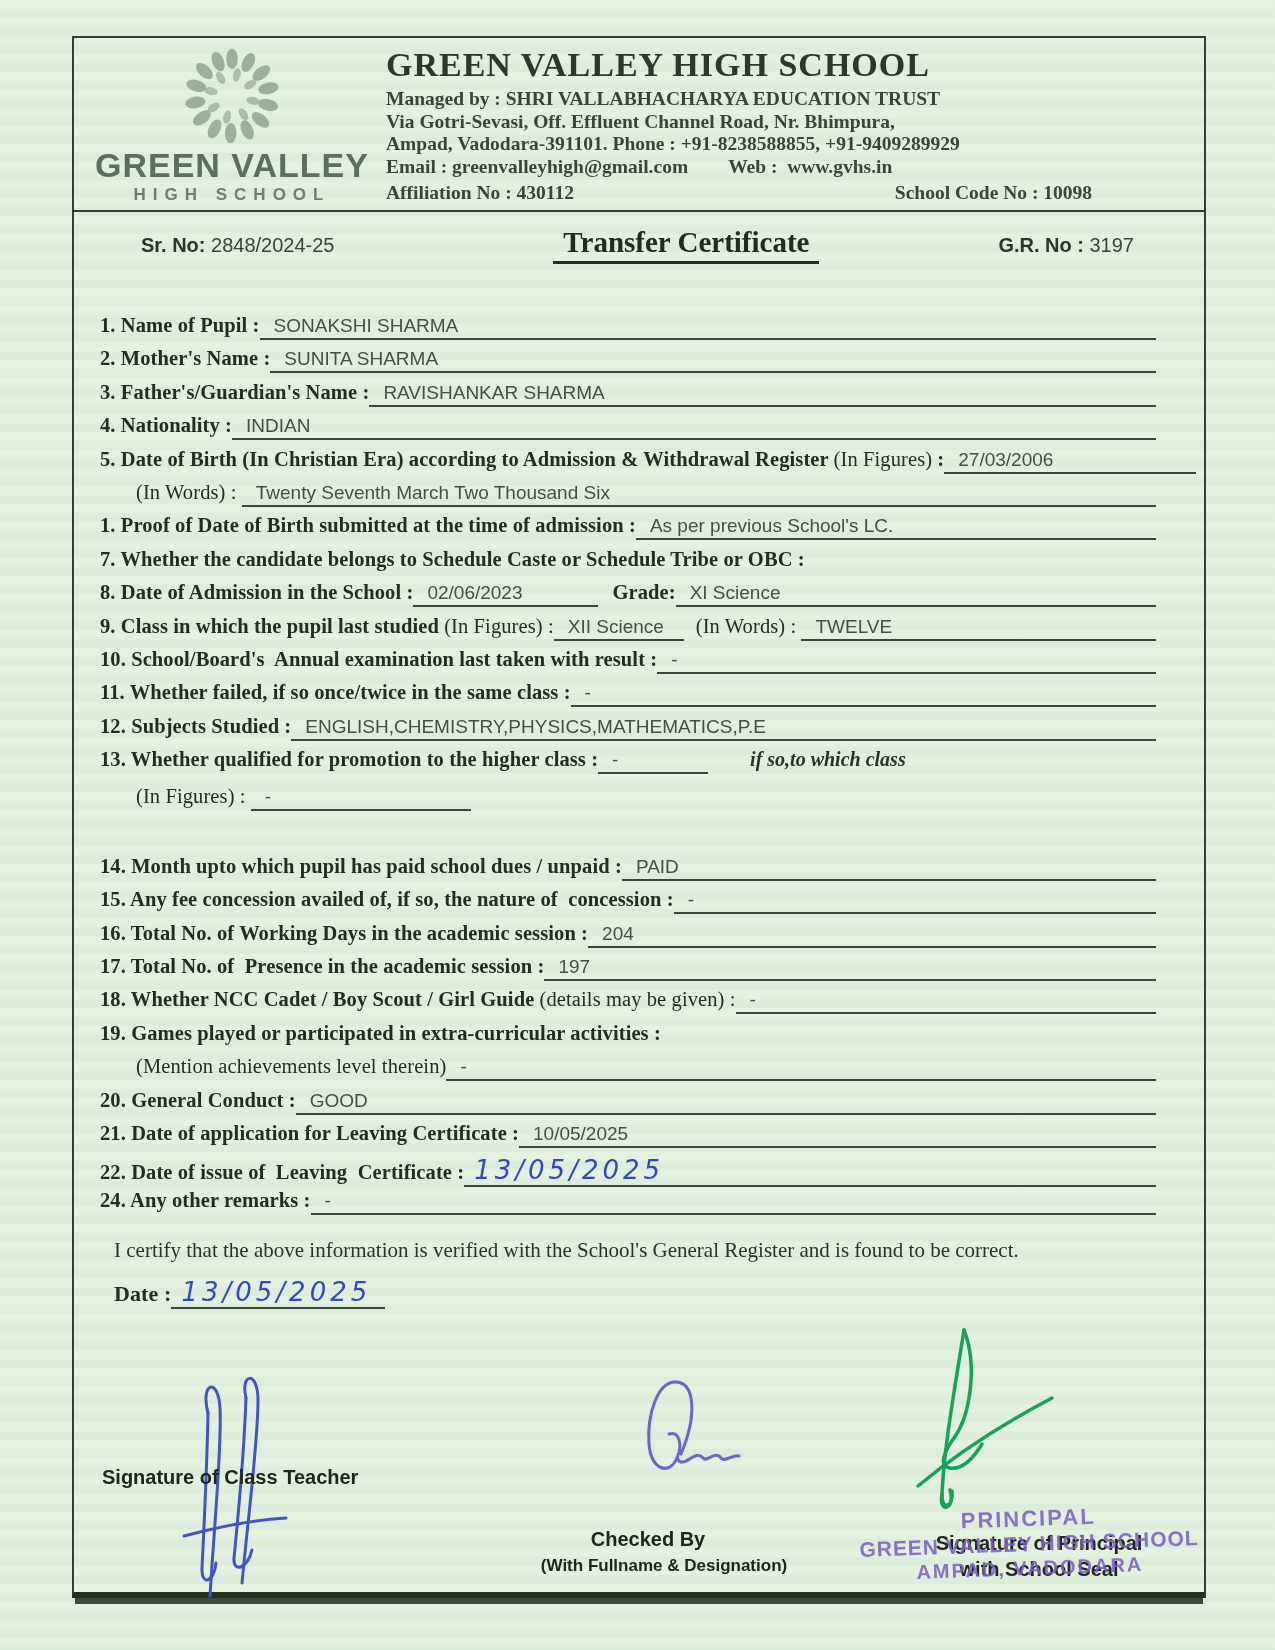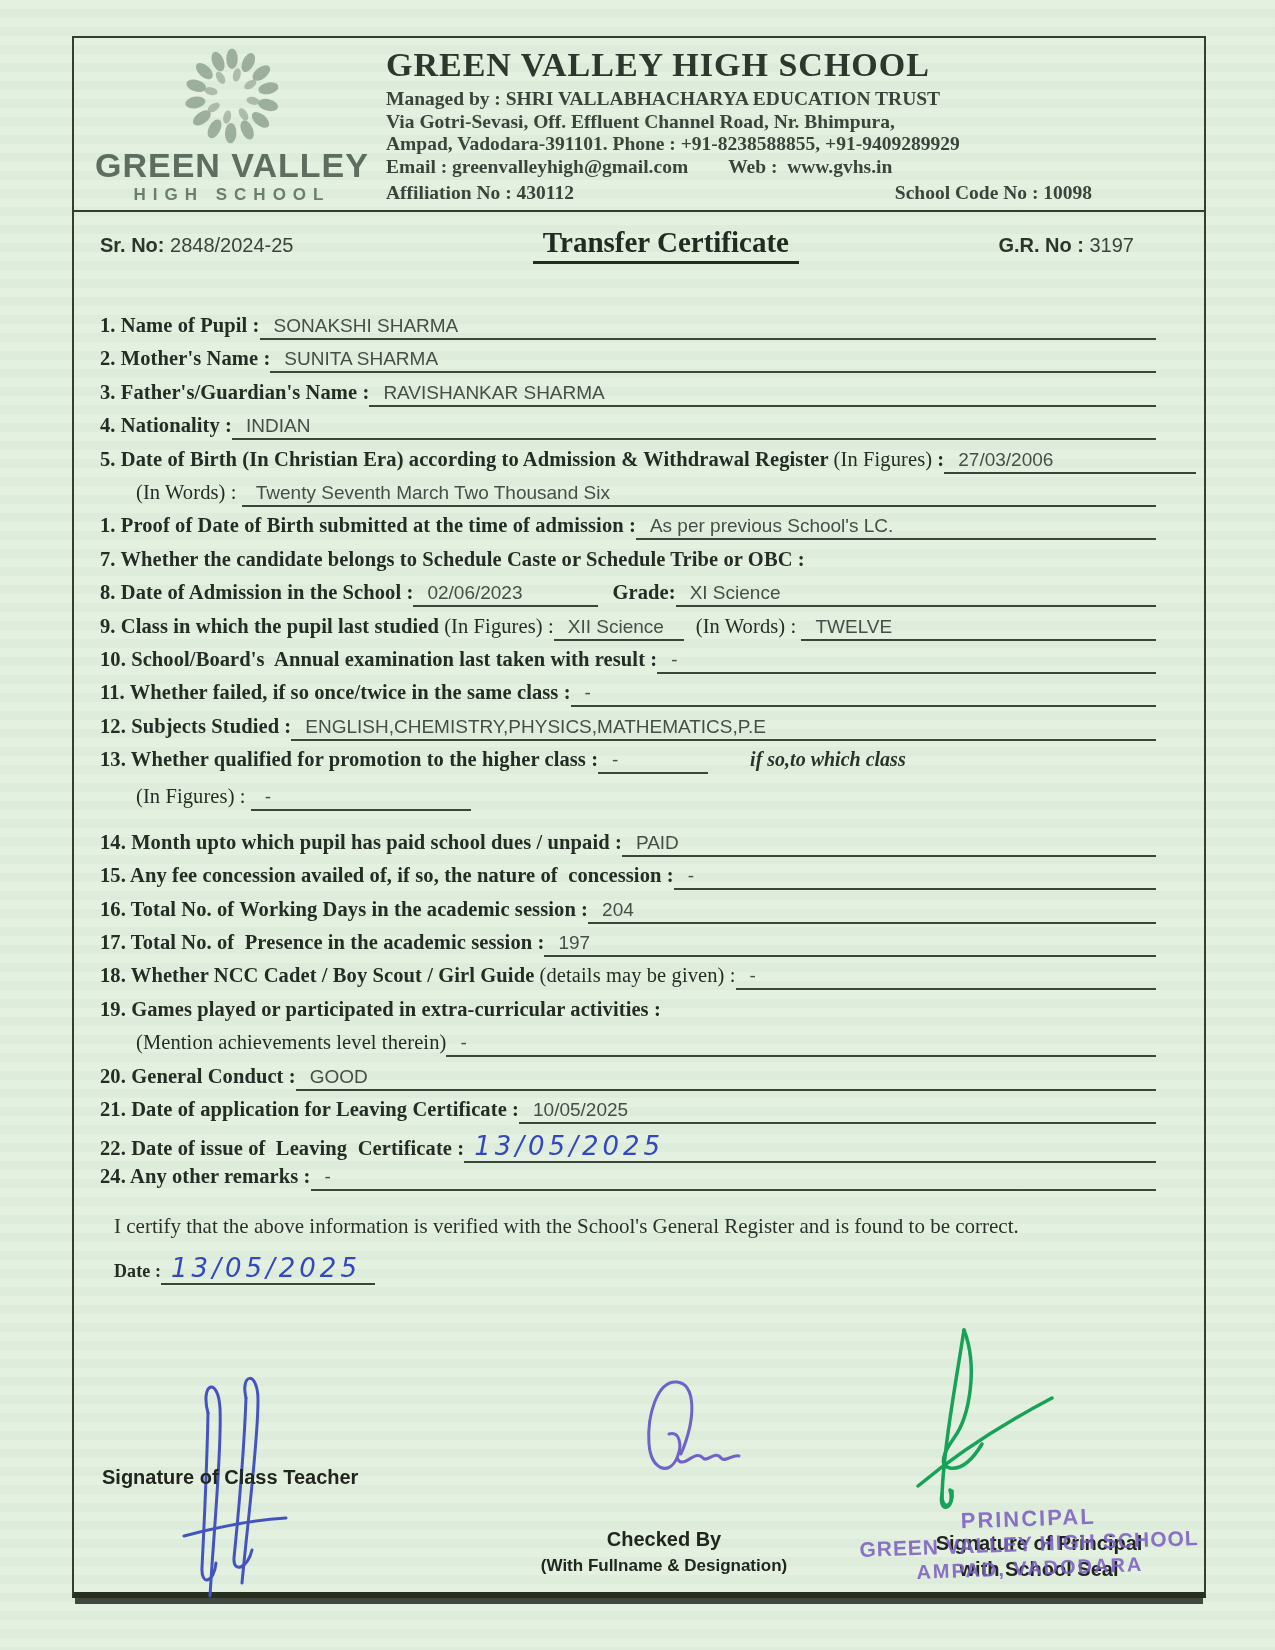--- a/index.html
+++ b/index.html
@@ -21,41 +21,41 @@
   .hdr { position:relative; height:174px; border-bottom:2px solid #333d33; }
   .logo { position:absolute; left:18px; top:6px; width:280px; text-align:center; }
   .logo-name { font-family:"Liberation Sans",sans-serif; font-size:34px; font-weight:700; letter-spacing:1px; color:#5d6e60; margin-top:-6px; }
   .logo-sub  { font-family:"Liberation Sans",sans-serif; font-size:17px; font-weight:700; letter-spacing:7px; color:#6d7d6f; }
   .hdr-text { margin-left:312px; padding-top:8px; }
   .school-name { font-size:34px; font-weight:700; letter-spacing:1px; color:#2c372d; }
   .hdr-line { font-size:19.5px; font-weight:700; color:#39453b; line-height:22.5px; white-space:pre; }
   .hdr-email { display:flex; gap:40px; }
   .hdr-aff { display:flex; justify-content:space-between; padding-right:112px; margin-top:4px; }
   
-  .titlebar { display:flex; align-items:baseline; justify-content:space-between; padding:14px 70px 6px 26px; }
+  .titlebar { display:flex; align-items:baseline; justify-content:space-between; padding:14px 70px 6px 26px;margin-left:41px; }
   .srno, .grno { font-family:"Liberation Sans",sans-serif; font-size:20px; color:#39443a; }
   .srno b, .grno b { font-weight:700; color:#2b352c; }
   .doc-title { font-size:29px; font-weight:700; color:#222b22; border-bottom:3px solid #222b22; padding:0 10px 2px 10px; margin-left:40px; }
   
   .fields { padding-top:44px; }
   .row { display:flex; align-items:baseline; min-height:33.4px; padding:0 48px 0 26px; }
   .row.flush { padding-right:8px; }
   .row.indent { padding-left:62px; }
   .lbl { font-size:20.5px; font-weight:700; color:#242d25; white-space:pre; letter-spacing:0.1px; }
   .lbl-n { font-weight:400; }
   .note { font-size:20px; font-weight:700; font-style:italic; color:#2a332b; margin-left:42px; white-space:pre; }
   .val { font-family:"Liberation Sans",sans-serif; font-size:19px; color:#454f48; padding:0 6px 1px 14px; white-space:pre; }
   .u { border-bottom:2px solid #3a453b; }
   .grow { flex:1; }
   .w110 { min-width:110px; } .w130 { min-width:130px; } .w185 { min-width:185px; } .w220 { min-width:220px; } .w200 { min-width:200px; }
   .hand { font-family:"DejaVu Sans",sans-serif; font-style:italic; font-size:26px; color:#3348bf; letter-spacing:4px; padding:0 14px 0 10px; }
-  .gap-top { margin-top:12px; }
+  .gap-top { margin-top:36px; }
   .certify { padding:16px 40px 0 40px; font-size:21px; font-weight:400; color:#2a332b; }
   .daterow { display:flex; align-items:baseline; padding:14px 0 0 40px; }
-  .daterow .lbl { font-size:18px; }
+  .daterow .lbl { font-size:22px; }
   
   .sig-label { position:absolute; font-family:"Liberation Sans",sans-serif; font-weight:700; font-size:20px; color:#20261f; white-space:pre; }
   .sig-sub { font-size:17px; }
   .stamp { position:absolute; left:740px; top:1468px; width:430px; text-align:center; transform:rotate(-2deg); color:rgba(124,95,193,0.88); font-family:"Liberation Sans",sans-serif; font-weight:700; line-height:25px; }
   .stamp .s1 { font-size:22px; letter-spacing:2px; }
   .stamp .s2 { font-size:21px; letter-spacing:1px; }
   .stamp .s3 { font-size:20px; letter-spacing:2px; }
   svg.sig { position:absolute; }
 </style>
 </head>
@@ -287,21 +287,21 @@
     <g fill="none" stroke="#17a257" stroke-width="3.5" stroke-linecap="round">
       <path d="M70,4 C62,55 50,120 48,168 C47,185 60,182 58,165"></path>
       <path d="M70,4 C84,40 76,90 60,112 C50,126 44,140 56,142 C70,144 82,128 88,118"></path>
       <path d="M24,160 C60,130 105,100 158,72"></path>
       <path d="M48,168 C44,188 62,184 56,164"></path>
     </g>
   </svg>
 
   <div class="sig-label" style="left:28px; top:1428px;">Signature of Class Teacher</div>
 
-  <div class="sig-label" style="left:430px; top:1490px; width:320px; text-align:center;">Checked By</div>
+  <div class="sig-label" style="left:414px; top:1490px; width:320px; text-align:center;">Checked By</div>
   <div class="sig-label sig-sub" style="left:430px; top:1518px; width:320px; text-align:center;">(With Fullname &amp; Designation)</div>
 
   <div class="sig-label" style="left:810px; top:1494px; width:310px; text-align:center;">Signature of Principal</div>
   <div class="sig-label" style="left:810px; top:1520px; width:310px; text-align:center;">with School Seal</div>
 
   <div class="stamp">
     <div class="s1">PRINCIPAL</div>
     <div class="s2">GREEN VALLEY HIGH SCHOOL</div>
     <div class="s3">AMPAD, VADODARA</div>
   </div>

